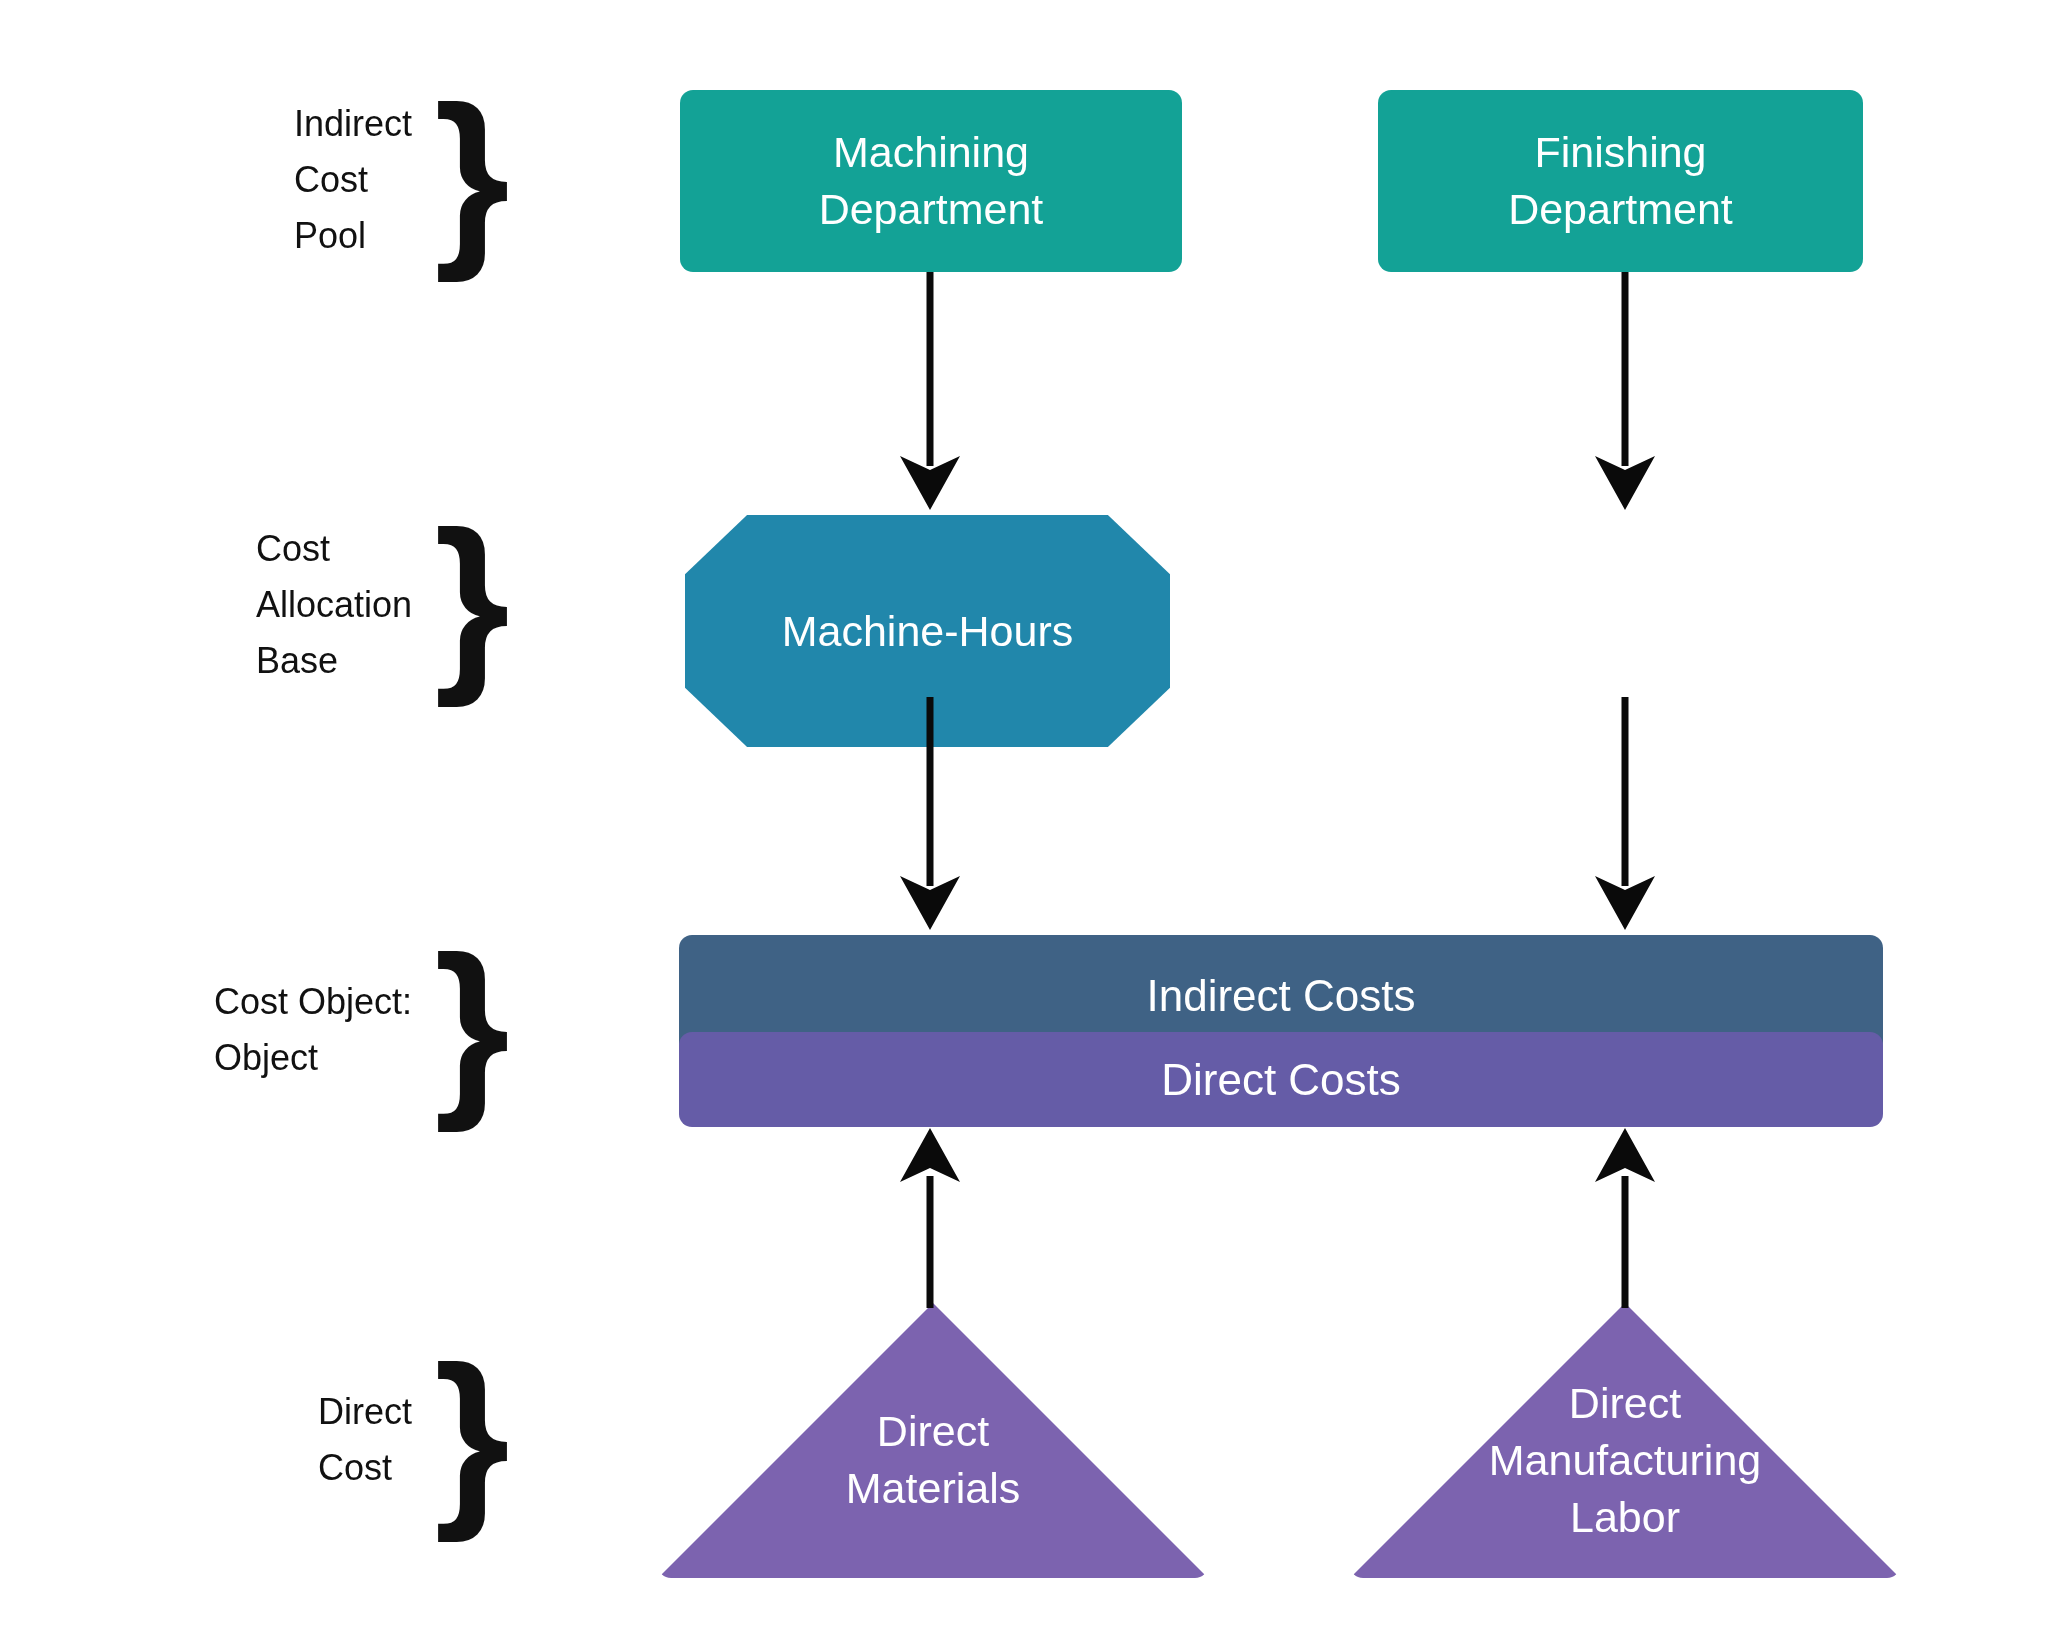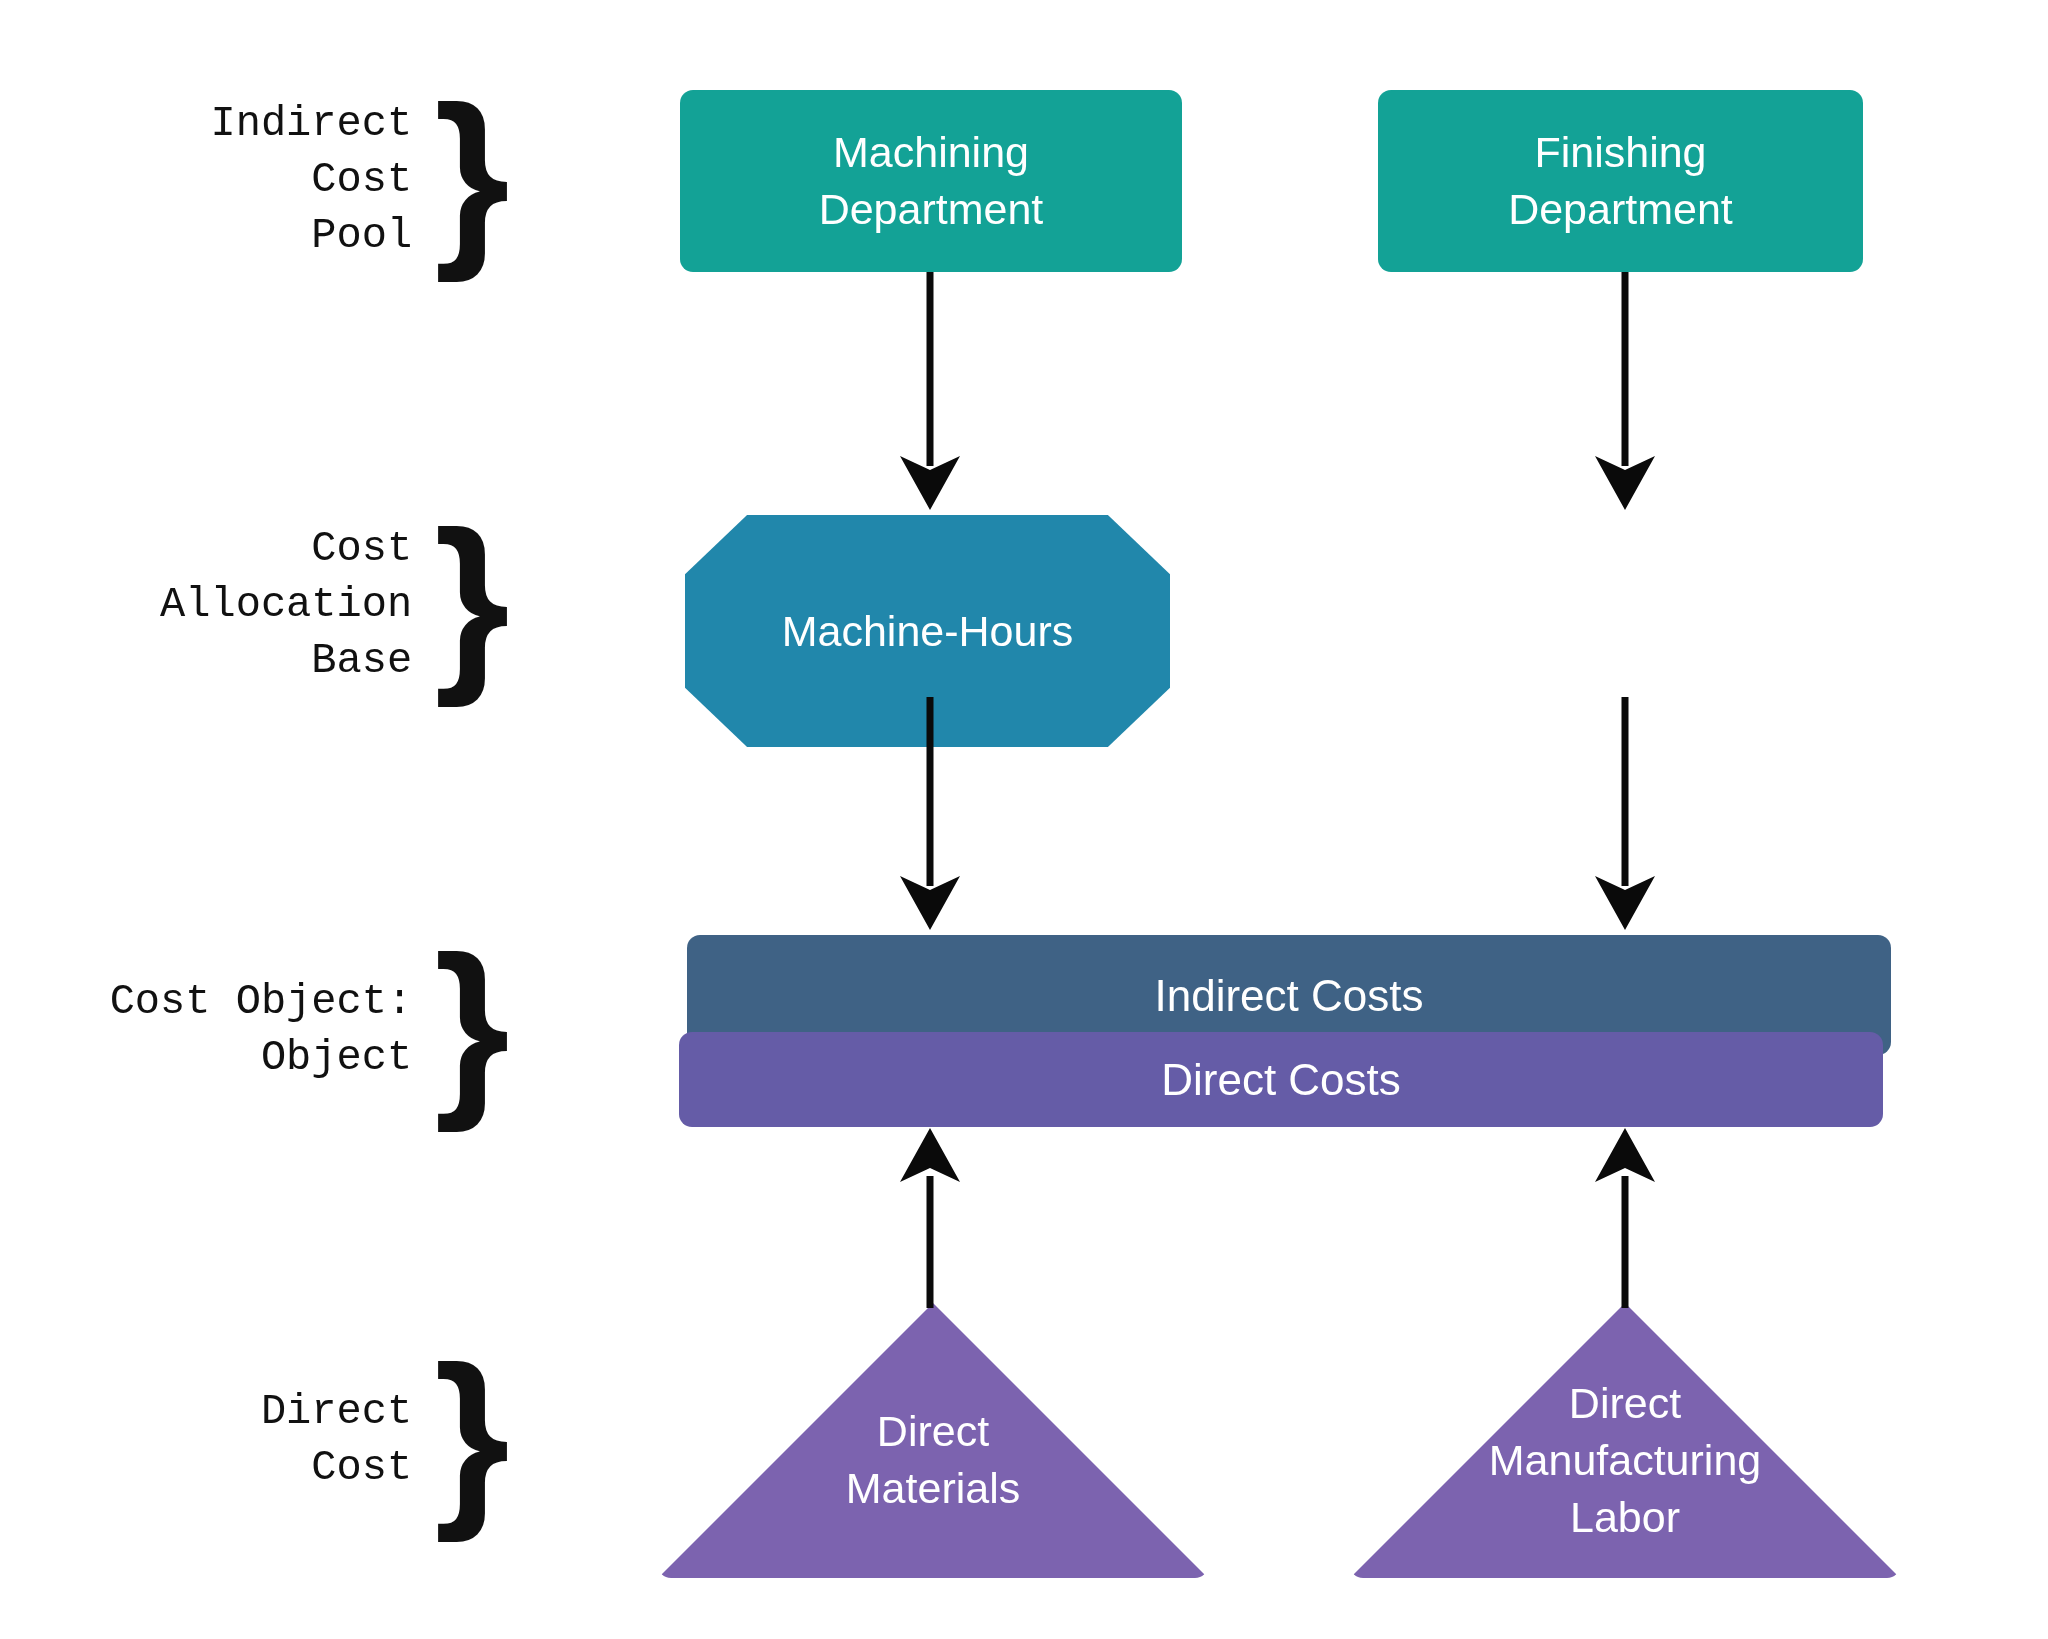--- a/index.html
+++ b/index.html
@@ -18,26 +18,25 @@
 
   
   .label-group {
     position: absolute;
     display: flex;
     align-items: center;
     justify-content: flex-end;
     gap: 22px;
   }
   .label-text {
-    text-align: right;
+    text-align: left;
     color: var(--labeltext, #111111);
-    font-size: 42px;
+    font-size: 36px;
     line-height: 56px;
     white-space: nowrap;
-    font-family: Liberation Mono, monospace;
   }
   .label-text span { display: block; }
   .brace {
     color: var(--labeltext, #111111);
     font-size: 195px;
     line-height: 150px;
     font-weight: 600;
     transform: translateY(-6px);
   }
   .lg1 { left: 130px; top:   88px; width: 380px; height: 184px; }
@@ -72,21 +71,20 @@
                        87.2% 100%, 12.8% 100%, 0% 74.5%, 0% 25.5%);
   }
   .oct-machine-hours { left:  685px; top: 515px; width: 485px; height: 232px; }
   .oct-dml-cost      { left: 1378px; top: 515px; width: 490px; height: 180px; }
 
   
   .bar-indirect {
     background: var(--slate, #3F6285);
     left: 679px; top: 935px; width: 1204px; height: 120px;
     font-size: 44px;
-    margin-left: 8px;
   }
   .bar-direct {
     background: var(--barpurple, #655CA7);
     left: 679px; top: 1032px; width: 1204px; height: 95px;
     font-size: 44px;
   }
 
   
   .triangle {
     background: var(--tripurple, #7C63AF);

